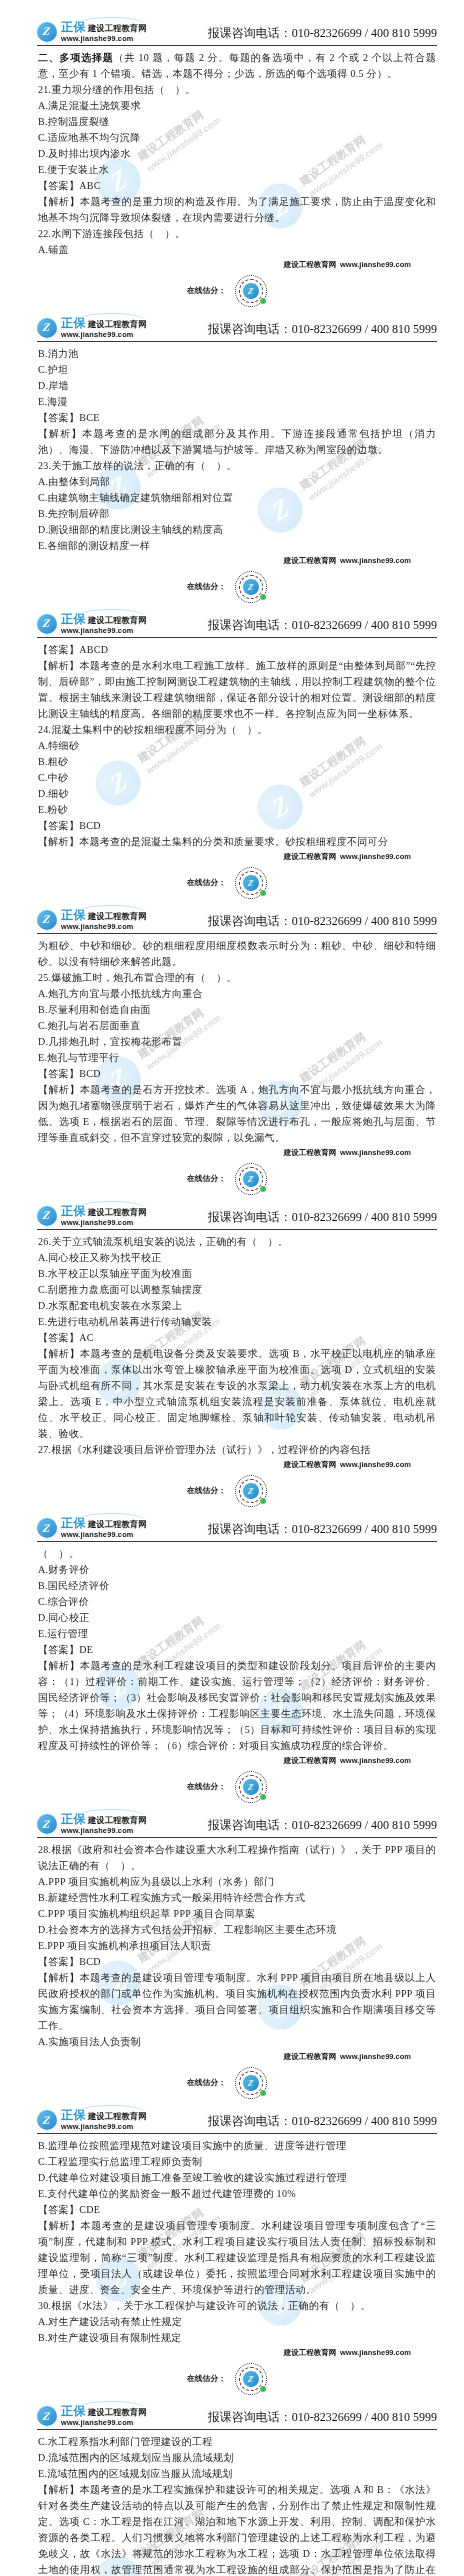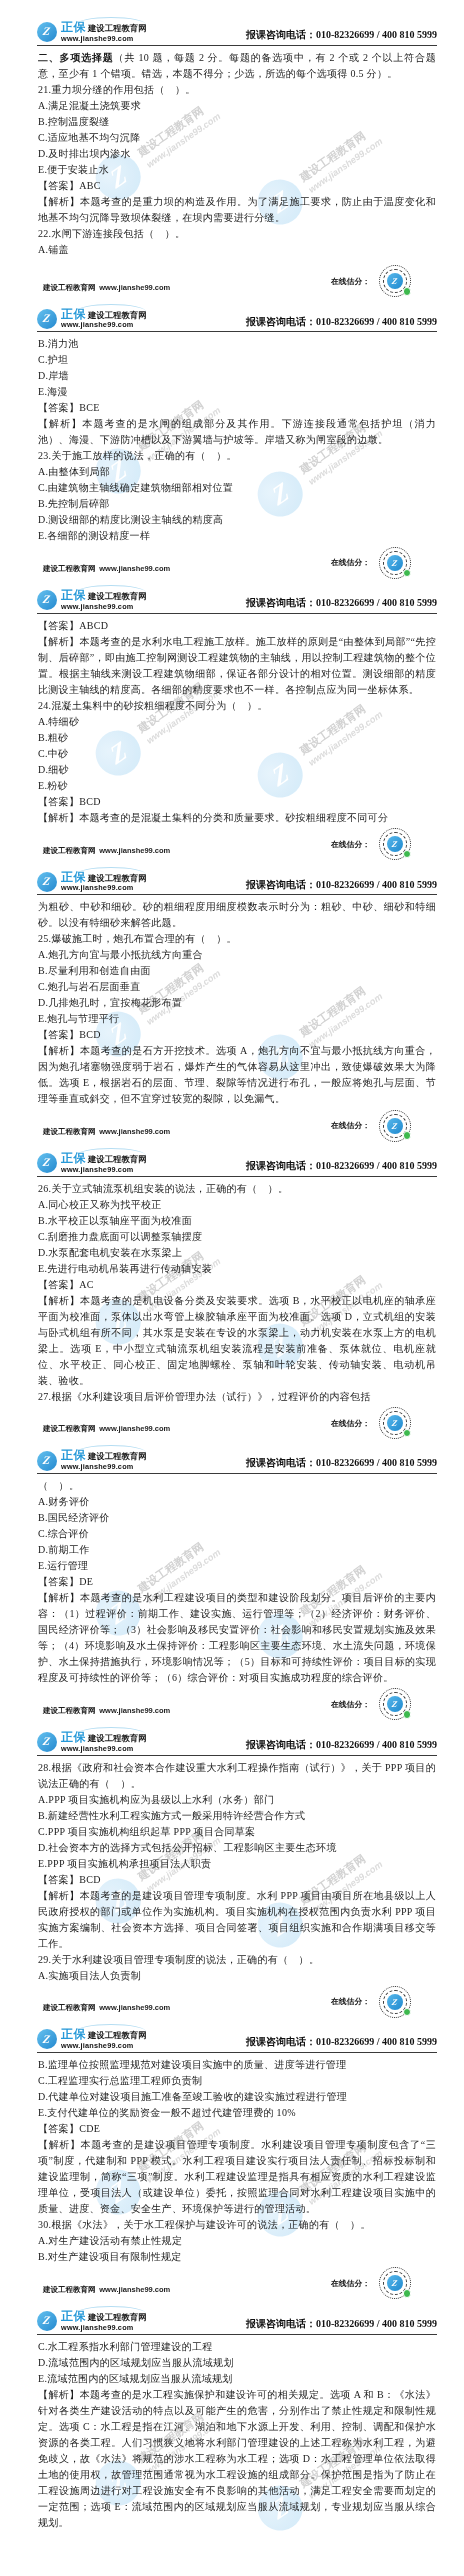--- a/index.html
+++ b/index.html
@@ -13,30 +13,30 @@
   
   .page-header{display:flex;justify-content:space-between;align-items:flex-end;padding:4.6px 27px 0 37px;}
   .logo{display:flex;align-items:center;gap:4px;}
   .logo-circle{width:20px;height:20px;border-radius:50%;background:linear-gradient(135deg,#5fbcec 10%,#2a8ed2 90%);display:flex;align-items:center;justify-content:center;flex:none;}
   .logo-circle span{color:#fff;font-weight:bold;font-style:italic;font-size:11.6px;line-height:1;transform:skewX(-8deg);}
   .logo-lines{position:relative;line-height:1.15;}
   .logo-arc{position:absolute;left:15px;top:-4px;width:70px;height:14px;border-top:1.7px solid #b5ddf2;border-radius:50%;}
   .logo-row .zb{color:#2598d8;font-weight:bold;font-size:12px;letter-spacing:0.6px;}
   .logo-row .site{color:#1d1d1d;font-weight:bold;font-size:8.4px;margin-left:1.7px;}
   .logo-url{color:#111;font-weight:bold;font-size:7.3px;letter-spacing:0.2px;font-family:"Liberation Sans","DejaVu Sans",sans-serif;}
-  .phone{font-size:10px;font-weight:700;color:#111;white-space:nowrap;padding-bottom:1.2px;}
+  .phone{font-size:12px;font-weight:400;color:#111;white-space:nowrap;padding-bottom:1.2px;}
   .rule{height:0.9px;background:#3a3a3a;margin:1.7px 27px 0 37px;}
 
   
   .content{margin:4px 28px 0 38px;position:relative;z-index:2;}
   .line{margin:0;font-size:10px;line-height:16px;letter-spacing:0.3px;text-align:justify;}
   .line b{font-weight:bold;}
 
   
-  .page-footer{margin-top:auto;display:flex;justify-content:space-between;align-items:center;padding:2.3px 53px 5.8px 43px;position:relative;z-index:2;}
+  .page-footer{margin-top:auto;display:flex;justify-content:space-between;align-items:center;padding:2.3px 53px 5.8px 43px;position:relative;z-index:2;flex-direction:column;}
   .f-left{font-size:7.5px;font-weight:600;color:#1d1d1d;align-self:flex-end;padding-bottom:4.6px;}
   .f-left .f-url{font-family:"Liberation Sans","DejaVu Sans",sans-serif;font-weight:600;}
   .f-right{display:flex;align-items:center;gap:9px;}
   .f-score{font-size:7.8px;font-weight:600;color:#111;}
   .qr{width:32px;height:32px;position:relative;flex:none;}
   .qr-dots{position:absolute;border-radius:50%;}
   .qr-d1{inset:0;border:1.5px dotted #2b2b2b;}
   .qr-d2{inset:4px;border:1.5px dashed #3d3d3d;}
   .qr-core{position:absolute;inset:8px;border-radius:50%;background:linear-gradient(135deg,#58b8eb,#1f89cf);box-shadow:0 0 0 1.7px #fff;display:flex;align-items:center;justify-content:center;}
   .qr-core span{color:#fff;font-weight:bold;font-style:italic;font-size:8.7px;transform:skewX(-8deg);}
@@ -431,21 +431,21 @@
       </div>
       <div class="phone">报课咨询电话：010-82326699 / 400 810 5999</div>
     </header>
     <div class="rule"></div>
 
     <div class="content">
         <p class="line continuation">（　）。</p>
         <p class="line option">A.财务评价</p>
         <p class="line option">B.国民经济评价</p>
         <p class="line option">C.综合评价</p>
-        <p class="line option">D.前期工作</p>
+        <p class="line option">D.同心校正</p>
         <p class="line option">E.运行管理</p>
         <p class="line answer">【答案】DE</p>
         <p class="line analysis">【解析】本题考查的是水利工程建设项目的类型和建设阶段划分。项目后评价的主要内容：（1）过程评价：前期工作、建设实施、运行管理等；（2）经济评价：财务评价、国民经济评价等；（3）社会影响及移民安置评价：社会影响和移民安置规划实施及效果等；（4）环境影响及水土保持评价：工程影响区主要生态环境、水土流失问题，环境保护、水土保持措施执行，环境影响情况等；（5）目标和可持续性评价：项目目标的实现程度及可持续性的评价等；（6）综合评价：对项目实施成功程度的综合评价。</p>
       </div>
 
     <footer class="page-footer">
       <div class="f-left">
         <span>建设工程教育网</span>&nbsp;&nbsp;<span class="f-url">www.jianshe99.com</span>
       </div>
       <div class="f-right">
@@ -501,21 +501,20 @@
 
     <div class="content">
         <p class="line question">28.根据《政府和社会资本合作建设重大水利工程操作指南（试行）》，关于 PPP 项目的说法正确的有（　）。</p>
         <p class="line option">A.PPP 项目实施机构应为县级以上水利（水务）部门</p>
         <p class="line option">B.新建经营性水利工程实施方式一般采用特许经营合作方式</p>
         <p class="line option">C.PPP 项目实施机构组织起草 PPP 项目合同草案</p>
         <p class="line option">D.社会资本方的选择方式包括公开招标、工程影响区主要生态环境</p>
         <p class="line option">E.PPP 项目实施机构承担项目法人职责</p>
         <p class="line answer">【答案】BCD</p>
         <p class="line analysis">【解析】本题考查的是建设项目管理专项制度。水利 PPP 项目由项目所在地县级以上人民政府授权的部门或单位作为实施机构。项目实施机构在授权范围内负责水利 PPP 项目实施方案编制、社会资本方选择、项目合同签署、项目组织实施和合作期满项目移交等工作。</p>
-        <p class="line question">29.关于水利建设项目管理专项制度的说法，正确的有（　）。</p>
         <p class="line option">A.实施项目法人负责制</p>
       </div>
 
     <footer class="page-footer">
       <div class="f-left">
         <span>建设工程教育网</span>&nbsp;&nbsp;<span class="f-url">www.jianshe99.com</span>
       </div>
       <div class="f-right">
         <span class="f-score">在线估分：</span>
         <div class="qr">

